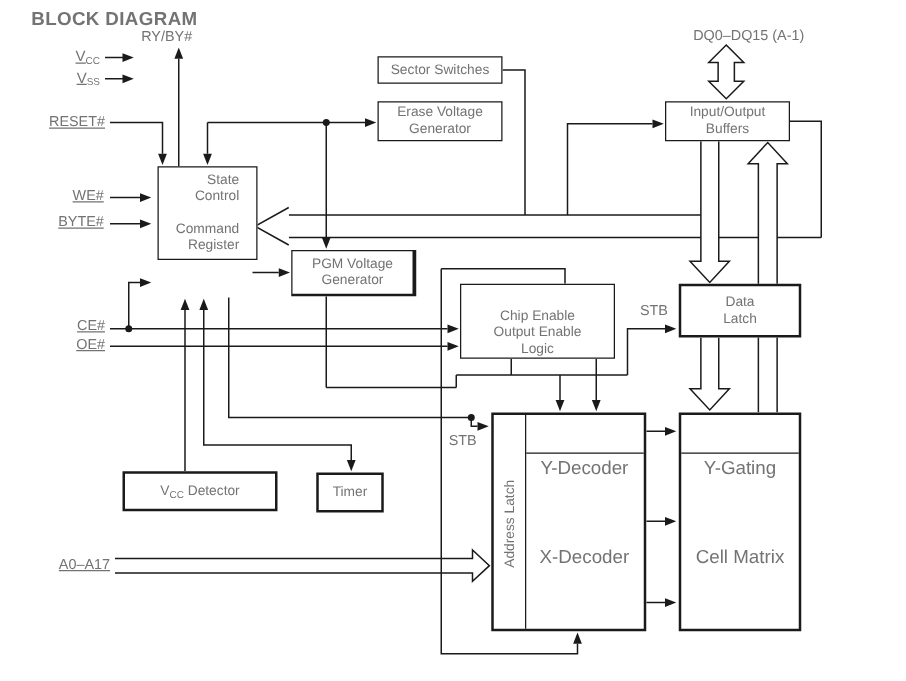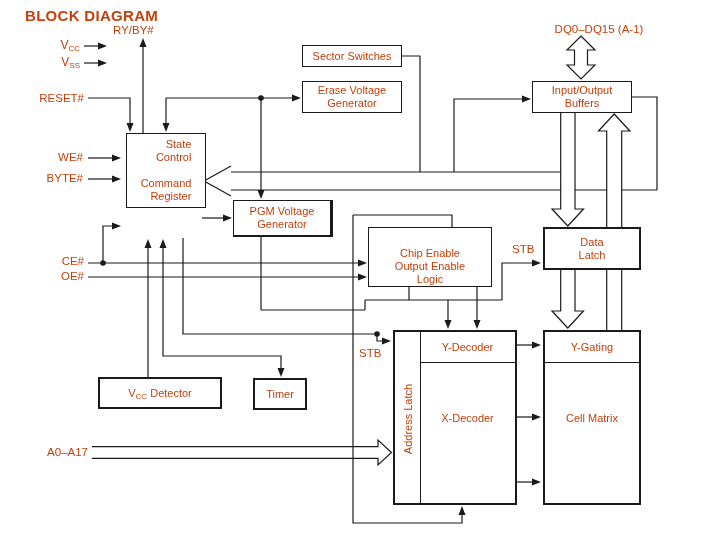--- a/index.html
+++ b/index.html
@@ -1,32 +1,32 @@
 <!DOCTYPE html>
 <html><head>
 <meta charset="utf-8">
 <style>
   html,body{margin:0;padding:0;background:#fff;}
   #stage{
     position:relative;width:725px;height:545px;background:#fff;overflow:hidden;
-    font-family:"Liberation Sans","DejaVu Sans",sans-serif;color:#c2410c;
+    font-family:"Liberation Sans","DejaVu Sans",sans-serif;color:#737373;
   }
   #wires{position:absolute;left:0;top:0;z-index:1;}
   .box{
     position:absolute;z-index:2;background:#fff;border:1.4px solid #1a1a1a;
     display:flex;align-items:center;justify-content:center;text-align:center;
     box-sizing:border-box;
   }
   .thick{border-width:2.5px;}
   .box .lbl{font-size:11px;line-height:13px;white-space:pre-line;}
   .siglabel{position:absolute;z-index:3;font-size:11.5px;line-height:13px;white-space:nowrap;}
-  .ralign{text-align:right;}
+  .ralign{text-align:right;text-decoration:underline;}
   sub.ss{font-size:8px;vertical-align:-2px;line-height:0;}
   #title{position:absolute;left:25px;top:7px;font-size:15px;font-weight:bold;letter-spacing:.3px;z-index:3;}
-  .innerlbl{position:absolute;font-size:11px;line-height:13px;text-align:center;}
+  .innerlbl{position:absolute;font-size:15px;line-height:13px;text-align:center;margin-top:27px;}
   .rot{position:absolute;left:13px;top:87px;transform:translate(-50%,-50%) rotate(-90deg);white-space:nowrap;font-size:11px;}
 </style>
 </head>
 <body>
 
 <div id="stage">
 
   <div id="title">BLOCK DIAGRAM</div>
 
   <svg id="wires" width="725" height="545" viewBox="0 0 725 545" stroke="#1a1a1a" stroke-width="1.2" fill="none">

